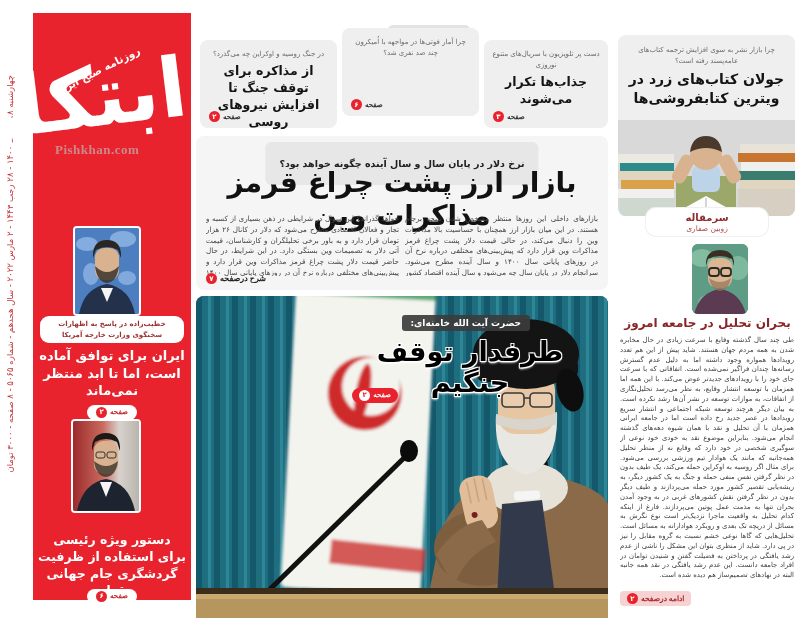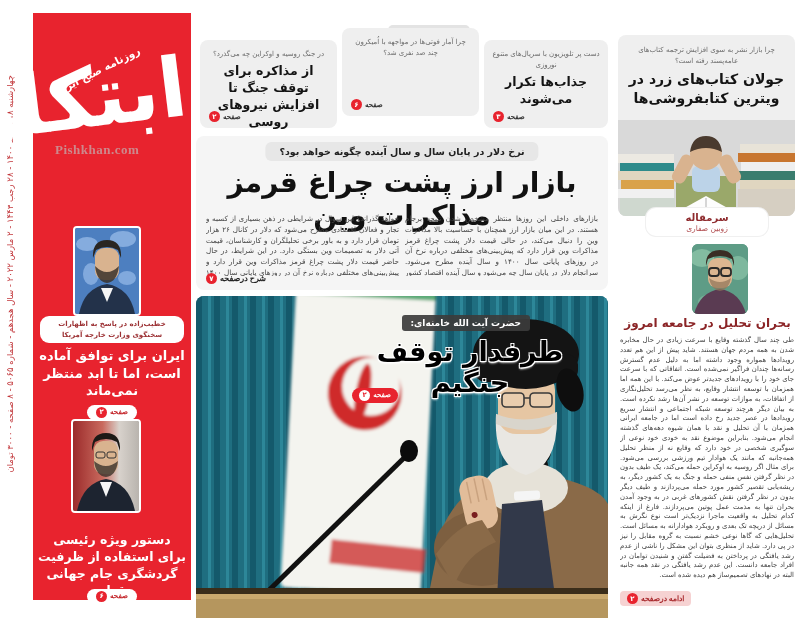--- a/index.html
+++ b/index.html
@@ -37,21 +37,21 @@
     padding:3px 16px;}
   .news-box{position:absolute;background:#efefef;border-radius:8px;}
   .news-kicker{margin:9px 8px 3px;font-size:7px;color:#6a6a6a;text-align:center;line-height:1.6;}
   .news-headline{margin:2px 6px;font-size:12.5px;font-weight:bold;color:#141414;
     text-align:center;line-height:1.35;}
   .news-box .pagepill{position:absolute;left:9px;bottom:6px;}
   
   .lead-box{position:absolute;left:196px;top:136px;width:412px;height:154px;
     background:#f5f5f5;border-radius:8px;}
   .lead-kicker{position:absolute;top:6px;left:50%;transform:translateX(-50%);
-    background:#e7e7e7;border-radius:6px;padding:4px 14px;font-size:9.5px;font-weight:bold;
+    background:#e7e7e7;border-radius:6px;padding:16px 14px;font-size:9.5px;font-weight:bold;
     color:#222;white-space:nowrap;}
   .lead-headline{position:absolute;top:30px;left:0;right:0;text-align:center;
     font-size:28px;font-weight:bold;color:#111;}
   .lead-col{position:absolute;top:78px;width:193px;font-size:7.2px;color:#444;
     text-align:justify;line-height:1.5;direction:rtl;height:62px;overflow:hidden;}
   .lead-col.right{right:10px;}
   .lead-col.left{left:10px;}
   .lead-pill{position:absolute;left:10px;bottom:6px;}
   .lead-pill .pp-word{font-size:8px;color:#222;}
   

